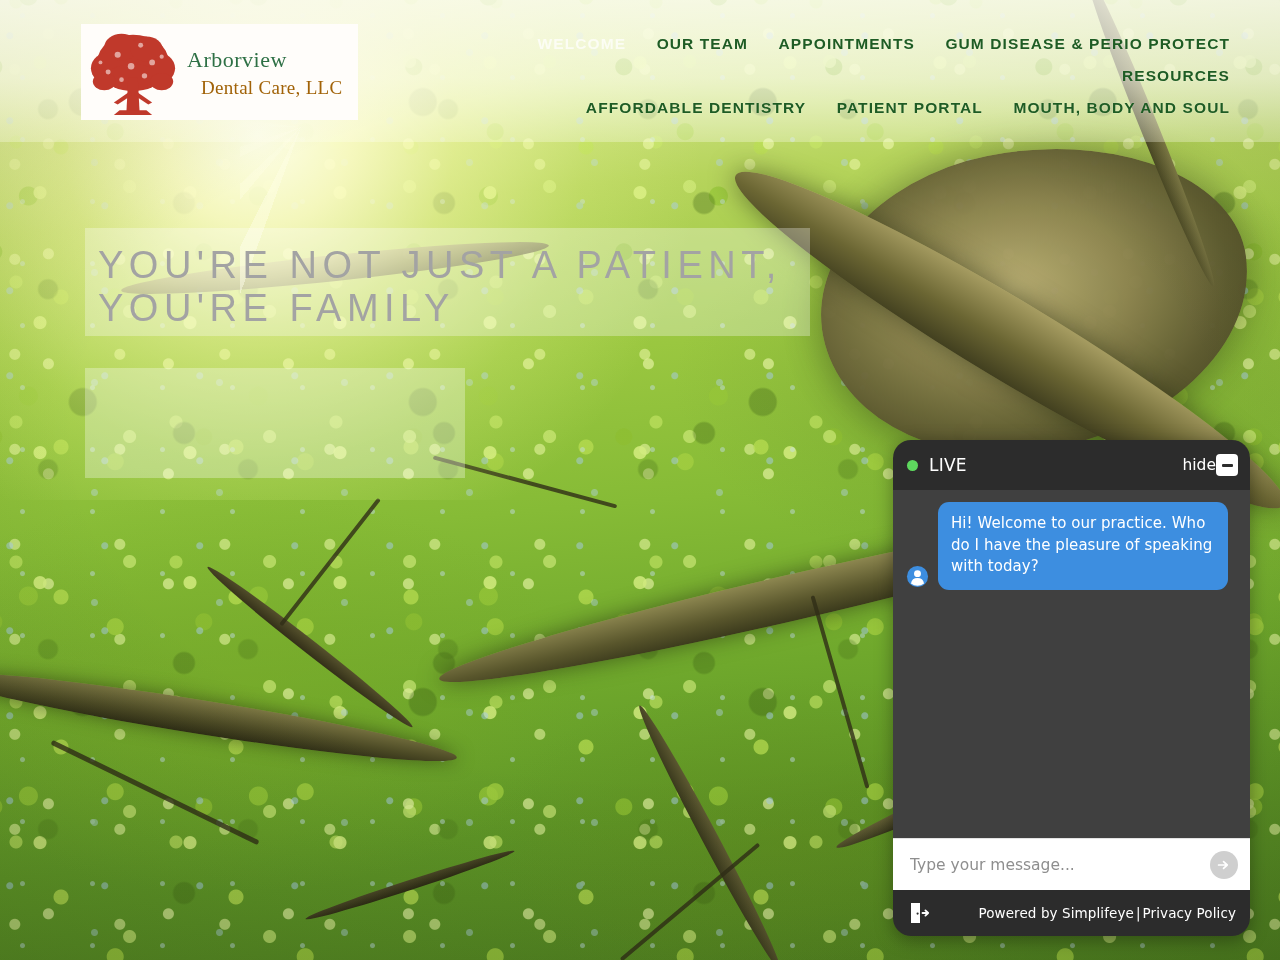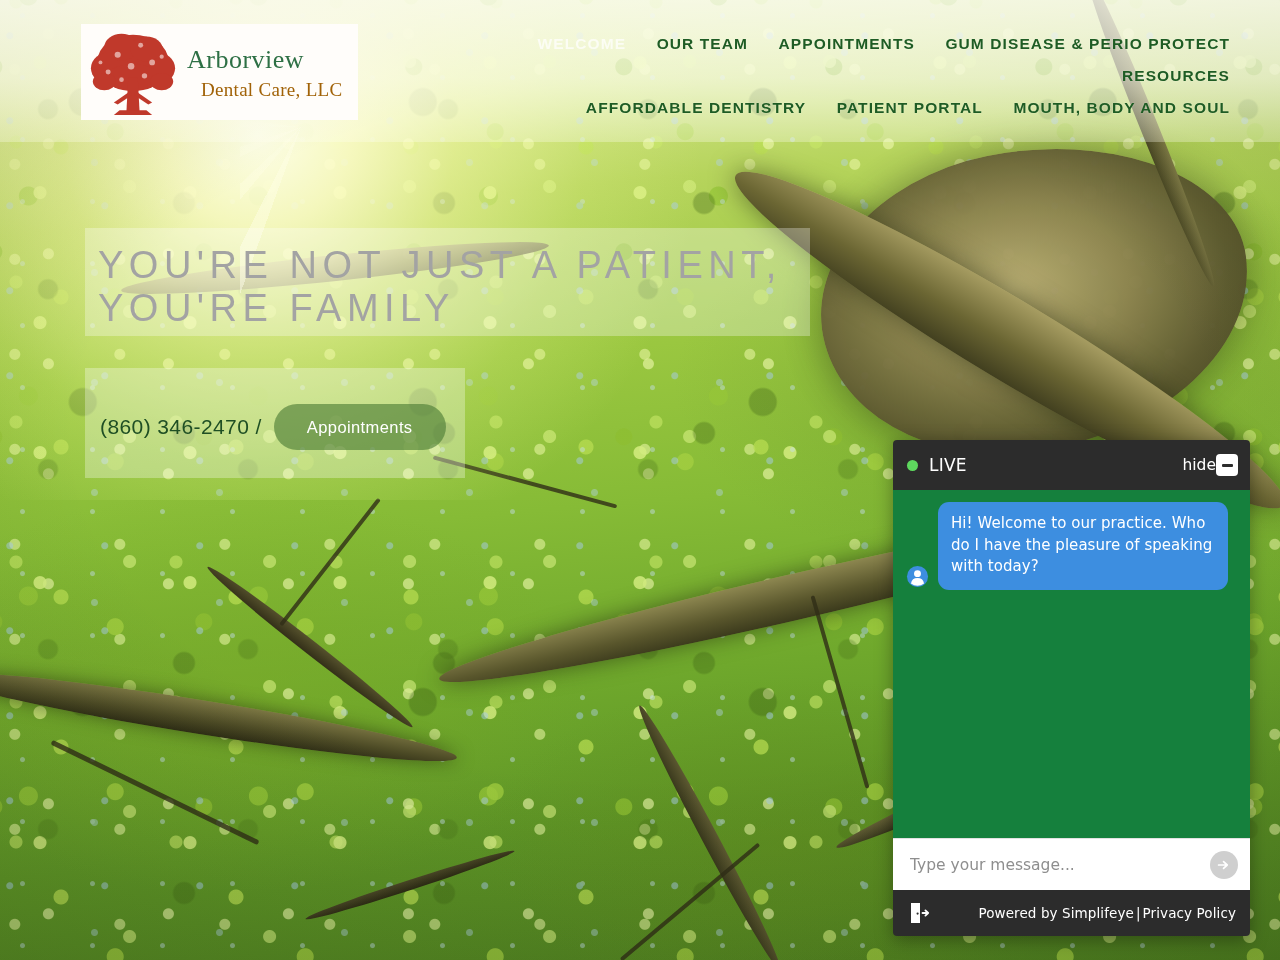--- a/index.html
+++ b/index.html
@@ -141,21 +141,21 @@
   .logo-box {
     position:absolute; left:81px; top:24px; width:277px; height:96px;
     background:#fffdfa;
     display:flex; align-items:center; gap:6px;
     padding:4px 10px 4px 4px;
   }
   .logo-tree { width:96px; height:88px; flex:0 0 auto; }
   .logo-words { display:flex; flex-direction:column; justify-content:center; }
   .logo-name {
     font-family:"Liberation Serif", serif;
-    font-size:26px; color:#2e7045; line-height:1; letter-spacing:.5px;
+    font-size:22px; color:#2e7045; line-height:1; letter-spacing:.5px;
     margin-top:2px;
   }
   .logo-sub {
     font-family:"Liberation Serif", serif;
     font-size:19px; color:#a16207; line-height:1; margin-top:7px; letter-spacing:.3px;
     padding-left:14px;
   }
 
   .nav {
     position:absolute; left:330px; top:28px; width:900px;
@@ -197,21 +197,21 @@
     display:inline-flex; align-items:center; justify-content:center;
     width:172px; height:46px; border-radius:24px;
     background:rgba(74,122,52,.62);
     color:#ffffff; font-size:16.5px; letter-spacing:.4px;
     border:none; cursor:pointer;
   }
 
   
   .chat {
     position:absolute; left:893px; top:440px; width:357px; height:496px;
-    border-radius:4px; overflow:hidden; z-index:40;
+    border-radius:18px; overflow:hidden; z-index:40;
     box-shadow:0 4px 18px rgba(0,0,0,.35);
     display:flex; flex-direction:column;
     font-family:"DejaVu Sans", sans-serif;
   }
   .chat-header {
     height:50px; flex:0 0 50px; background:#2c2c2c;
     display:flex; align-items:center; padding:0 12px 0 14px;
   }
   .live-dot {
     width:11px; height:11px; border-radius:50%; background:#5ed85e; flex:0 0 auto;
@@ -223,21 +223,21 @@
   .hide-label {
     color:#ffffff; font-size:15.5px; margin-right:0; cursor:pointer;
   }
   .min-btn {
     width:22px; height:22px; border-radius:4px; background:#ffffff;
     display:flex; align-items:center; justify-content:center; cursor:pointer;
   }
   .min-bar { width:11px; height:3px; background:#2c2c2c; border-radius:1px; }
 
   .chat-body {
-    flex:1 1 auto; background:#15803d; padding:12px 13px 10px 13px;
+    flex:1 1 auto; background:#404040; padding:12px 13px 10px 13px;
     overflow:hidden;
   }
   .msg-row { display:flex; align-items:flex-end; gap:9px; }
   .avatar { width:23px; height:23px; flex:0 0 23px; margin-bottom:2px; }
   .bubble {
     background:#3d8ee0; color:#ffffff; border-radius:11px;
     padding:11px 13px 12px 13px; font-size:15px; line-height:21.5px;
     max-width:290px; letter-spacing:.05px;
   }
 
@@ -356,24 +356,20 @@
         <span class="nav-item">MOUTH, BODY AND SOUL</span>
       </div>
     </nav>
   </header>
 
   <div class="hero-head-panel"></div>
   <h1 class="hero-title">YOU'RE NOT JUST A PATIENT,
 YOU'RE FAMILY</h1>
 
   <div class="hero-cta-panel"></div>
-  <div class="hero-cta">
-    <span class="hero-phone">(860) 346-2470 /</span>
-    <button class="appt-btn">Appointments</button>
-  </div>
 
   <div class="chat">
 
     <div class="chat-header">
       <span class="live-dot"></span>
       <span class="live-label">LIVE</span>
       <span class="chat-spacer"></span>
       <span class="hide-label">hide</span>
       <span class="min-btn">
         <span class="min-bar"></span>

